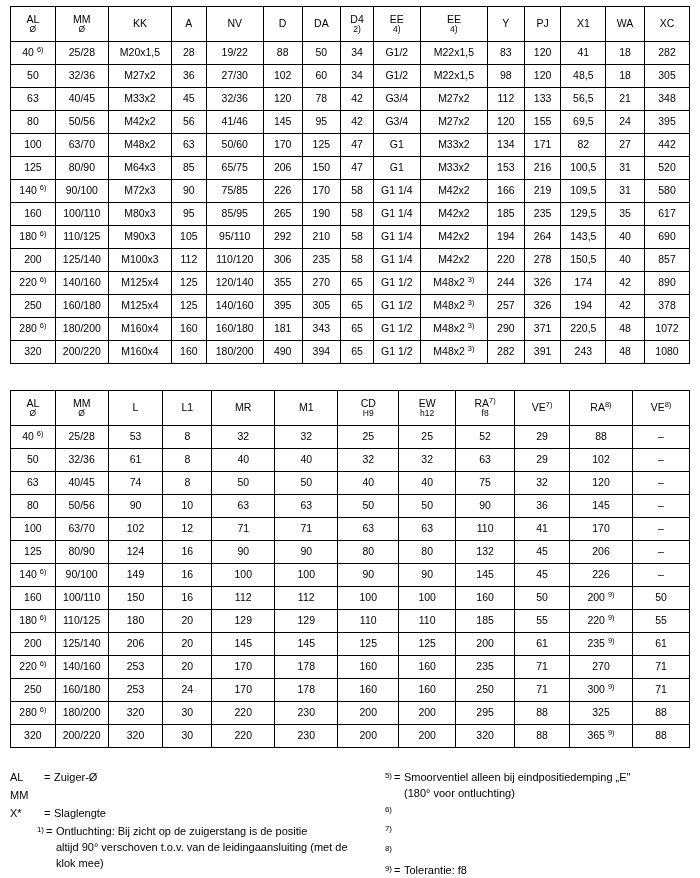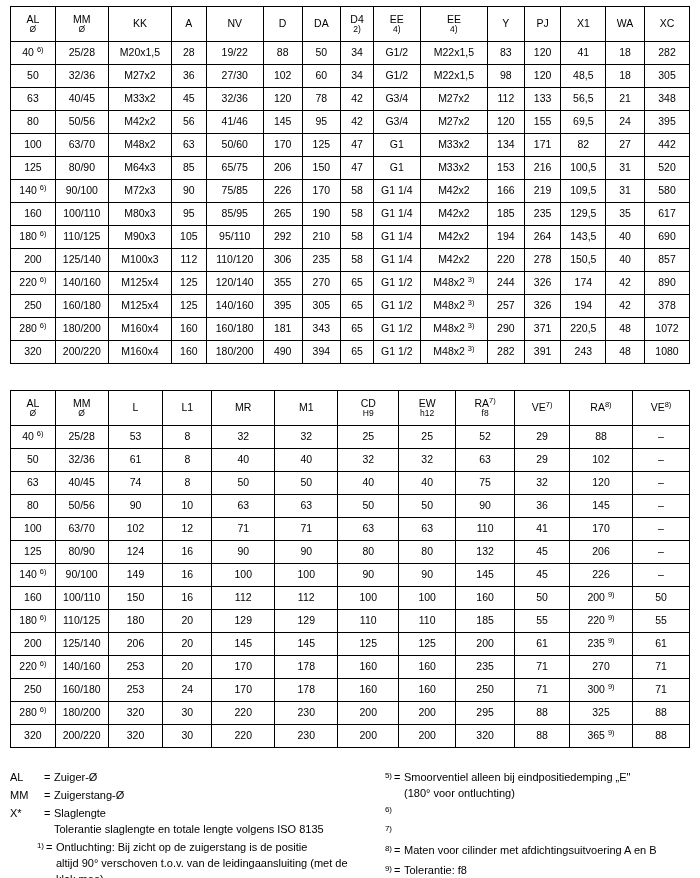--- a/index.html
+++ b/index.html
@@ -678,45 +678,43 @@
   </table>
 
   <div class="notes">
     <div class="notes-col left" id="notes-left">
         <div class="note-row">
           <div class="note-key">AL</div>
           <div class="note-val"><span class="eq">=</span><span>Zuiger-Ø</span></div>
         </div>
         <div class="note-row">
           <div class="note-key">MM</div>
-          <div class="note-val"><span class="eq">=</span><span>Zuigerstang-Ø</span></div>
         </div>
         <div class="note-row">
           <div class="note-key">X*</div>
-          <div class="note-val"><span class="eq">=</span><span>Slaglengte</span><div class="note-indent">Tolerantie slaglengte en totale lengte volgens ISO 8135</div></div>
+          <div class="note-val"><span class="eq">=</span><span>Slaglengte</span></div>
         </div>
         <div class="note-row">
           <div class="note-key" style="text-align: right; padding-right: 2px;"><span class="sup-key">1)</span></div>
           <div class="note-val"><span class="eq">=</span><span>Ontluchting: Bij zicht op de zuigerstang is de positie</span><div class="note-indent">altijd 90° verschoven t.o.v. van de leidingaansluiting (met de klok mee)</div></div>
         </div>
       </div>
     <div class="notes-col right" id="notes-right">
         <div class="note-row">
           <div class="note-key" style="text-align: right; padding-right: 2px;"><span class="sup-key">5)</span></div>
           <div class="note-val"><span class="eq">=</span><span>Smoorventiel alleen bij eindpositiedemping „E"</span><div class="note-indent">(180° voor ontluchting)</div></div>
         </div>
         <div class="note-row">
           <div class="note-key" style="text-align: right; padding-right: 2px;"><span class="sup-key">6)</span></div>
         </div>
         <div class="note-row">
           <div class="note-key" style="text-align: right; padding-right: 2px;"><span class="sup-key">7)</span></div>
         </div>
         <div class="note-row">
           <div class="note-key" style="text-align: right; padding-right: 2px;"><span class="sup-key">8)</span></div>
-          <div class="note-val"><span class="eq">=</span><span>Maten voor cilinder met afdichtingsuitvoering A en B</span></div>
         </div>
         <div class="note-row">
           <div class="note-key" style="text-align: right; padding-right: 2px;"><span class="sup-key">9)</span></div>
           <div class="note-val"><span class="eq">=</span><span>Tolerantie: f8</span></div>
         </div>
       </div>
   </div>
 
 </div>
 

